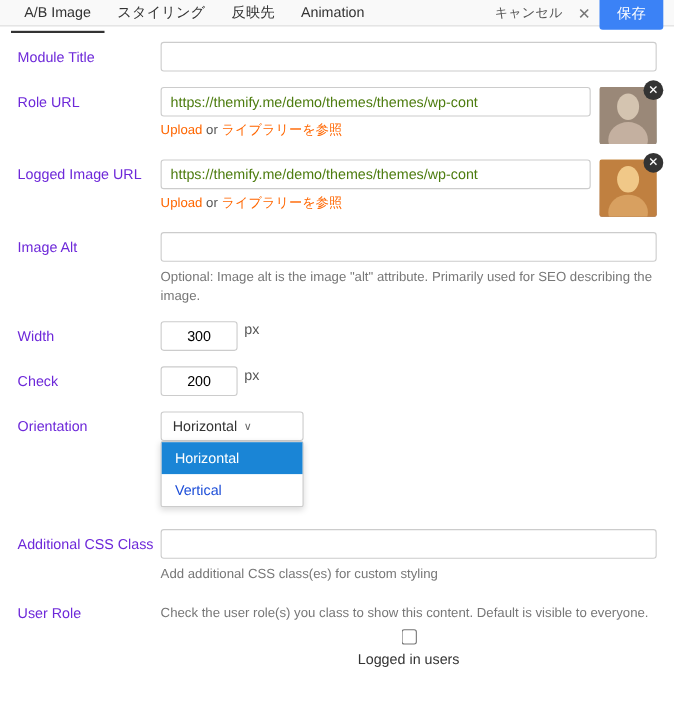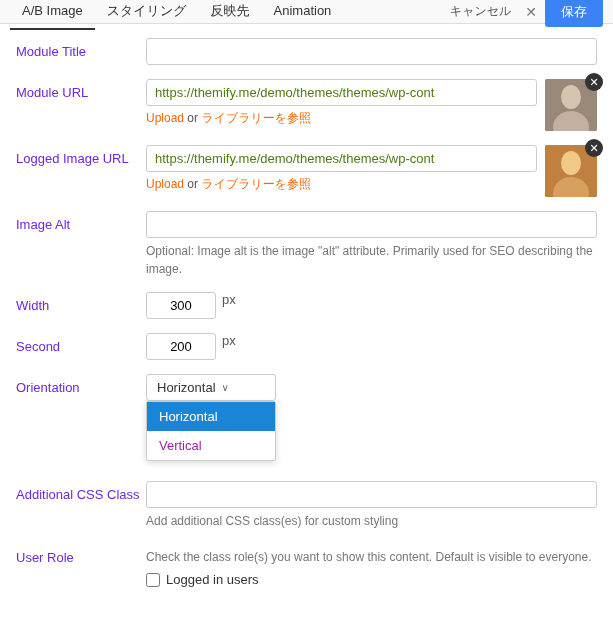--- a/index.html
+++ b/index.html
@@ -206,21 +206,21 @@
       border: 1px solid #ccc;
       border-radius: 2px;
       z-index: 100;
       min-width: 130px;
       box-shadow: 0 2px 6px rgba(0,0,0,0.15);
     }
     .dropdown-item {
       padding: 7px 12px;
       font-size: 13px;
       cursor: pointer;
-      color: #a21caf;
+      color: #1d4ed8;
     }
     .dropdown-item.selected {
       background: #1a85d6;
       color: #fff;
     }
 
     
     .checkbox-label {
       display: flex;
       align-items: center;
@@ -258,21 +258,21 @@
 <div class="form-body">
 
   <div class="form-row">
     <div class="form-label">Module Title</div>
     <div class="form-content">
       <input type="text" class="text-input" value="" style="">
     </div>
   </div>
 
   <div class="form-row">
-    <div class="form-label">Module URL</div>
+    <div class="form-label">Role URL</div>
     <div class="form-content">
       <div class="image-url-row">
         <div class="image-url-input-wrap">
           <input type="text" class="text-input" value="https://themify.me/demo/themes/themes/wp-cont" style="">
           <div class="upload-line">
             <a>Upload</a><span> or </span><a>ライブラリーを参照</a>
           </div>
         </div>
         <div class="thumbnail-wrap">
           <div class="thumbnail-img portrait1">
@@ -328,21 +328,21 @@
     <div class="form-label">Width</div>
     <div class="form-content">
       <div class="px-input-wrap">
         <input type="text" class="px-input" value="300" style="">
         <span class="px-label">px</span>
       </div>
     </div>
   </div>
 
   <div class="form-row">
-    <div class="form-label">Second</div>
+    <div class="form-label">Check</div>
     <div class="form-content">
       <div class="px-input-wrap">
         <input type="text" class="px-input" value="200" style="">
         <span class="px-label">px</span>
       </div>
     </div>
   </div>
 
   <div class="form-row" style="align-items:flex-start;">
     <div class="form-label">Orientation</div>
@@ -364,21 +364,21 @@
     <div class="form-label">Additional CSS Class</div>
     <div class="form-content">
       <input type="text" class="text-input full-input" value="" style="">
       <div class="helper-text">Add additional CSS class(es) for custom styling</div>
     </div>
   </div>
 
   <div class="form-row">
     <div class="form-label">User Role</div>
     <div class="form-content">
-      <div class="helper-text">Check the class role(s) you want to show this content. Default is visible to everyone.</div>
-      <label class="checkbox-label" style="margin-top:6px;">
+      <div class="helper-text">Check the user role(s) you class to show this content. Default is visible to everyone.</div>
+      <label class="checkbox-label" style="margin-top:6px;flex-direction:column;">
         <input type="checkbox" style="">
         <span>Logged in users</span>
       </label>
     </div>
   </div>
 
 </div>
 
 </body></html>

